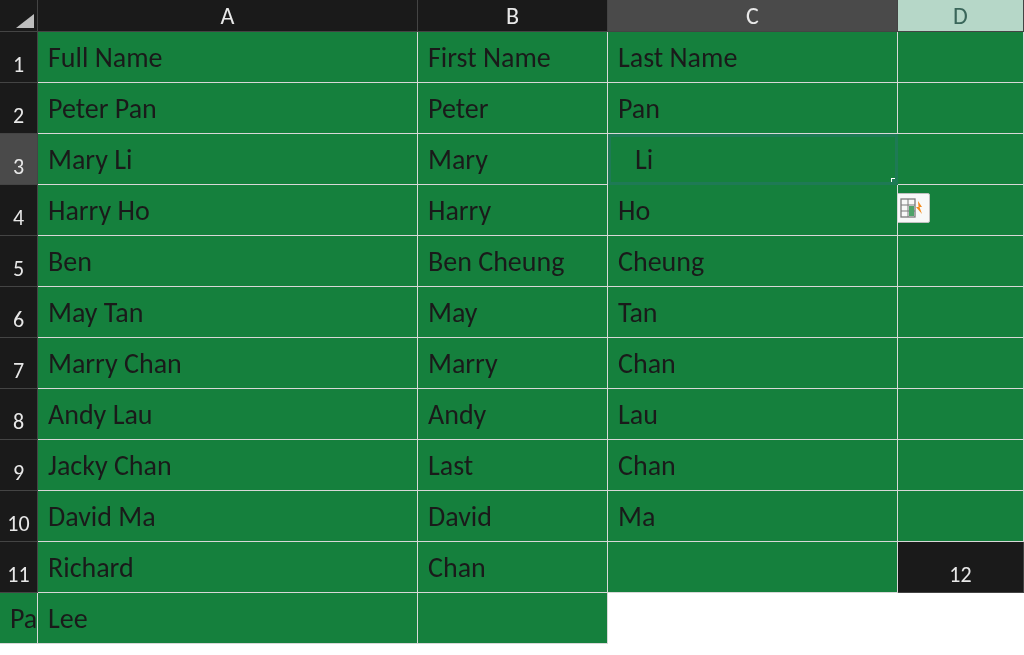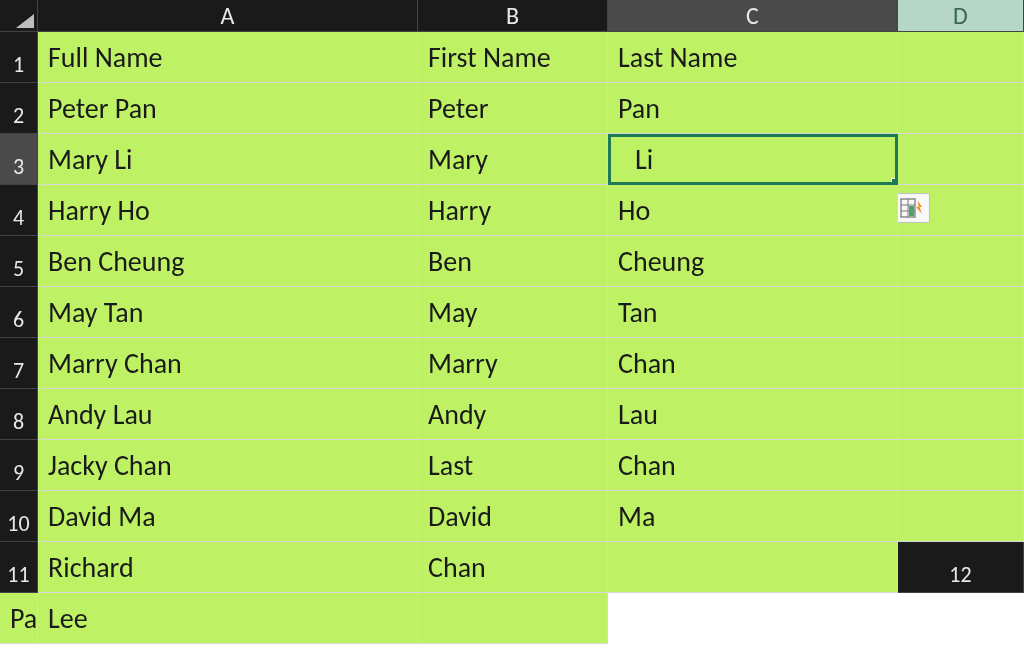--- a/index.html
+++ b/index.html
@@ -60,21 +60,21 @@
       justify-content: center;
       padding-bottom: 4px;
       border-right: 1px solid #444;
       border-bottom: 1px solid #444;
       font-family: Calibri, Arial, sans-serif;
     }
     .rowhead.selected {
       background: #4a4a4a;
     }
     .cell {
-      background: #bef264;
+      background: #15803d;
       border-right: 1px solid #d8d8d8;
       border-bottom: 1px solid #d8d8d8;
       font-size: 28px;
       color: #1a1a1a;
       padding: 0 10px;
       display: flex;
       align-items: center;
       overflow: hidden;
       white-space: nowrap;
       position: relative;
@@ -155,22 +155,22 @@
         <line x1="1" y1="8" x2="15" y2="8" stroke="#7a7a7a" stroke-width="1"></line>
         <line x1="1" y1="14" x2="15" y2="14" stroke="#7a7a7a" stroke-width="1"></line>
         <line x1="8" y1="2" x2="8" y2="20" stroke="#7a7a7a" stroke-width="1"></line>
         <rect x="9" y="9" width="5" height="10" fill="#4fa36a"></rect>
         <path d="M18 4 L22 10 L19.5 10 L22 17 L16 10 L18.5 10 Z" fill="#f58b1f"></path>
       </svg>
     </div>
   </div>
 
   <div class="rowhead">5</div>
+  <div class="cell">Ben</div>
   <div class="cell">Ben Cheung</div>
-  <div class="cell">Ben</div>
   <div class="cell">Cheung</div>
   <div class="cell"></div>
 
   <div class="rowhead">6</div>
   <div class="cell">May Tan</div>
   <div class="cell">May</div>
   <div class="cell">Tan</div>
   <div class="cell"></div>
 
   <div class="rowhead">7</div>

